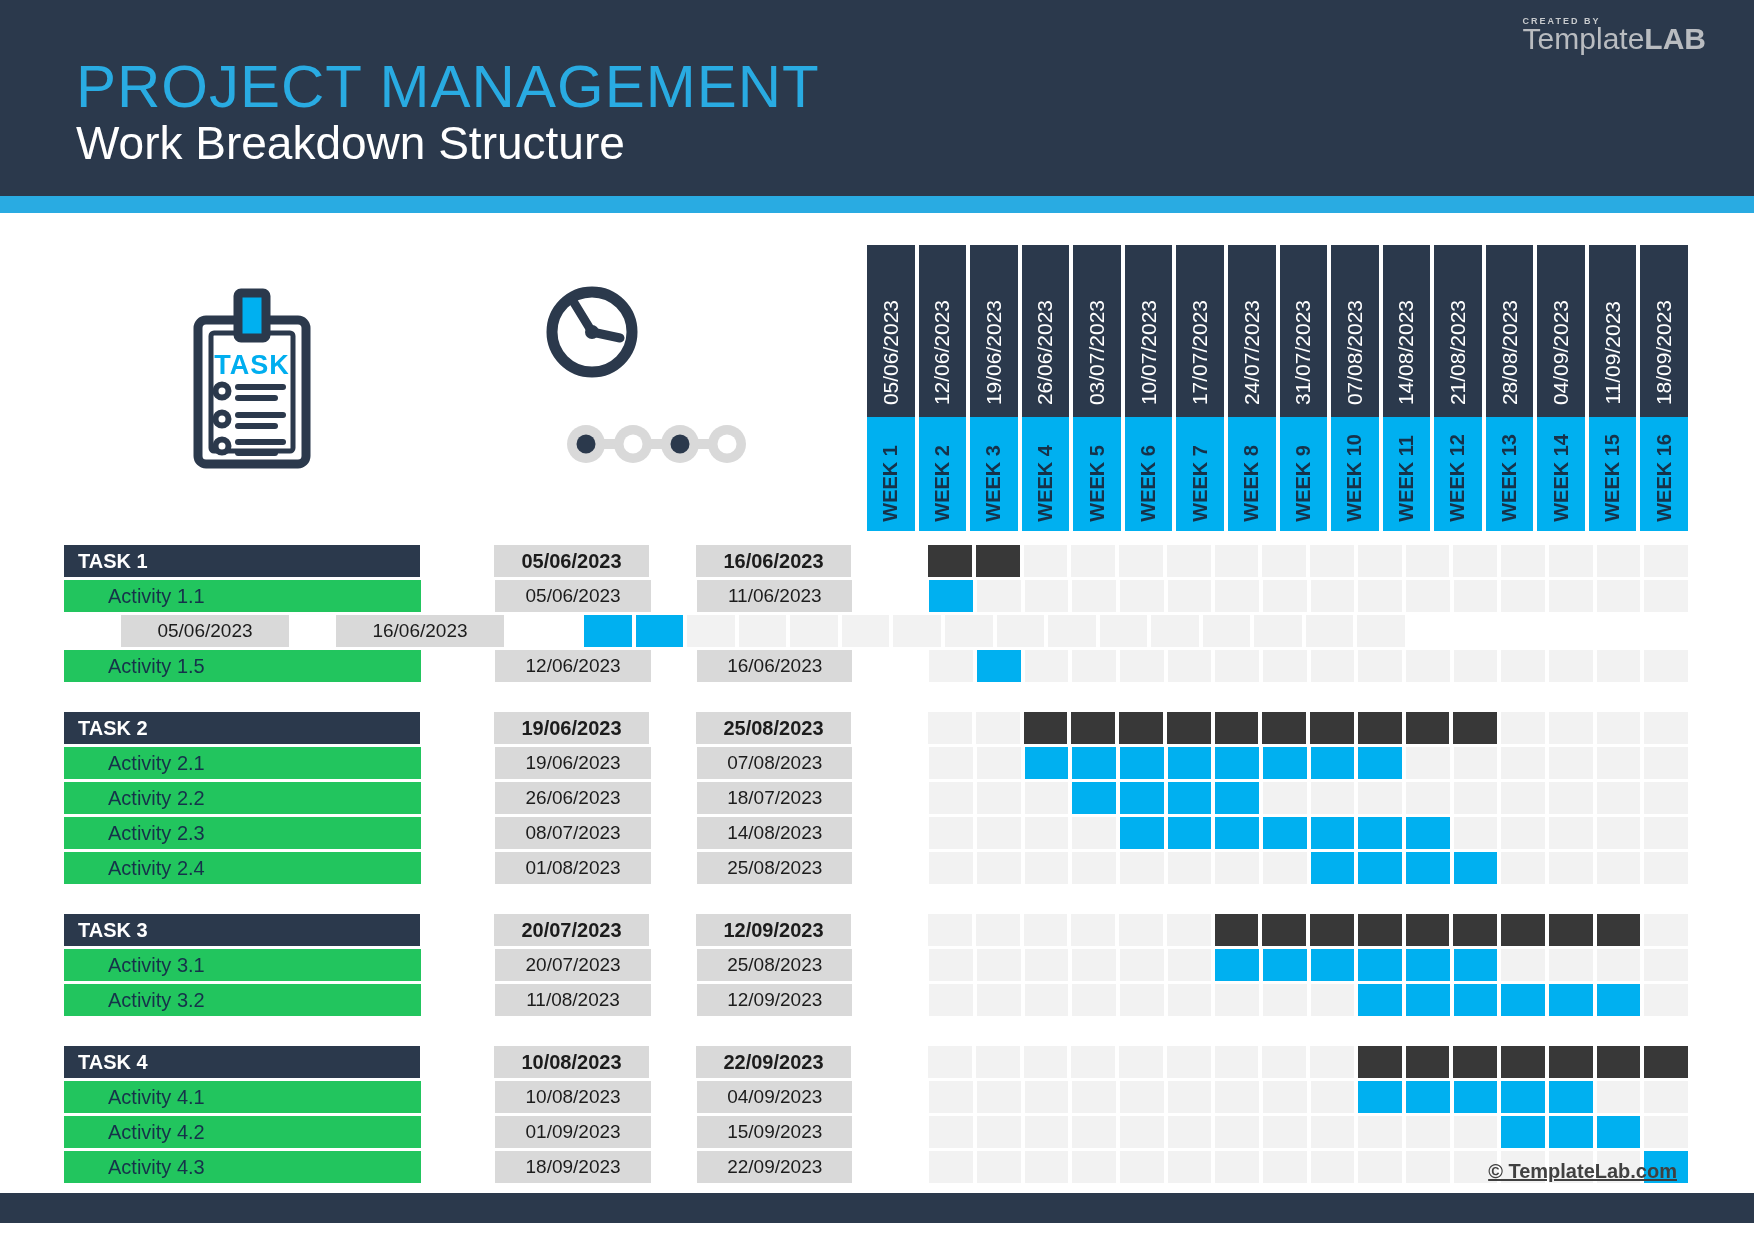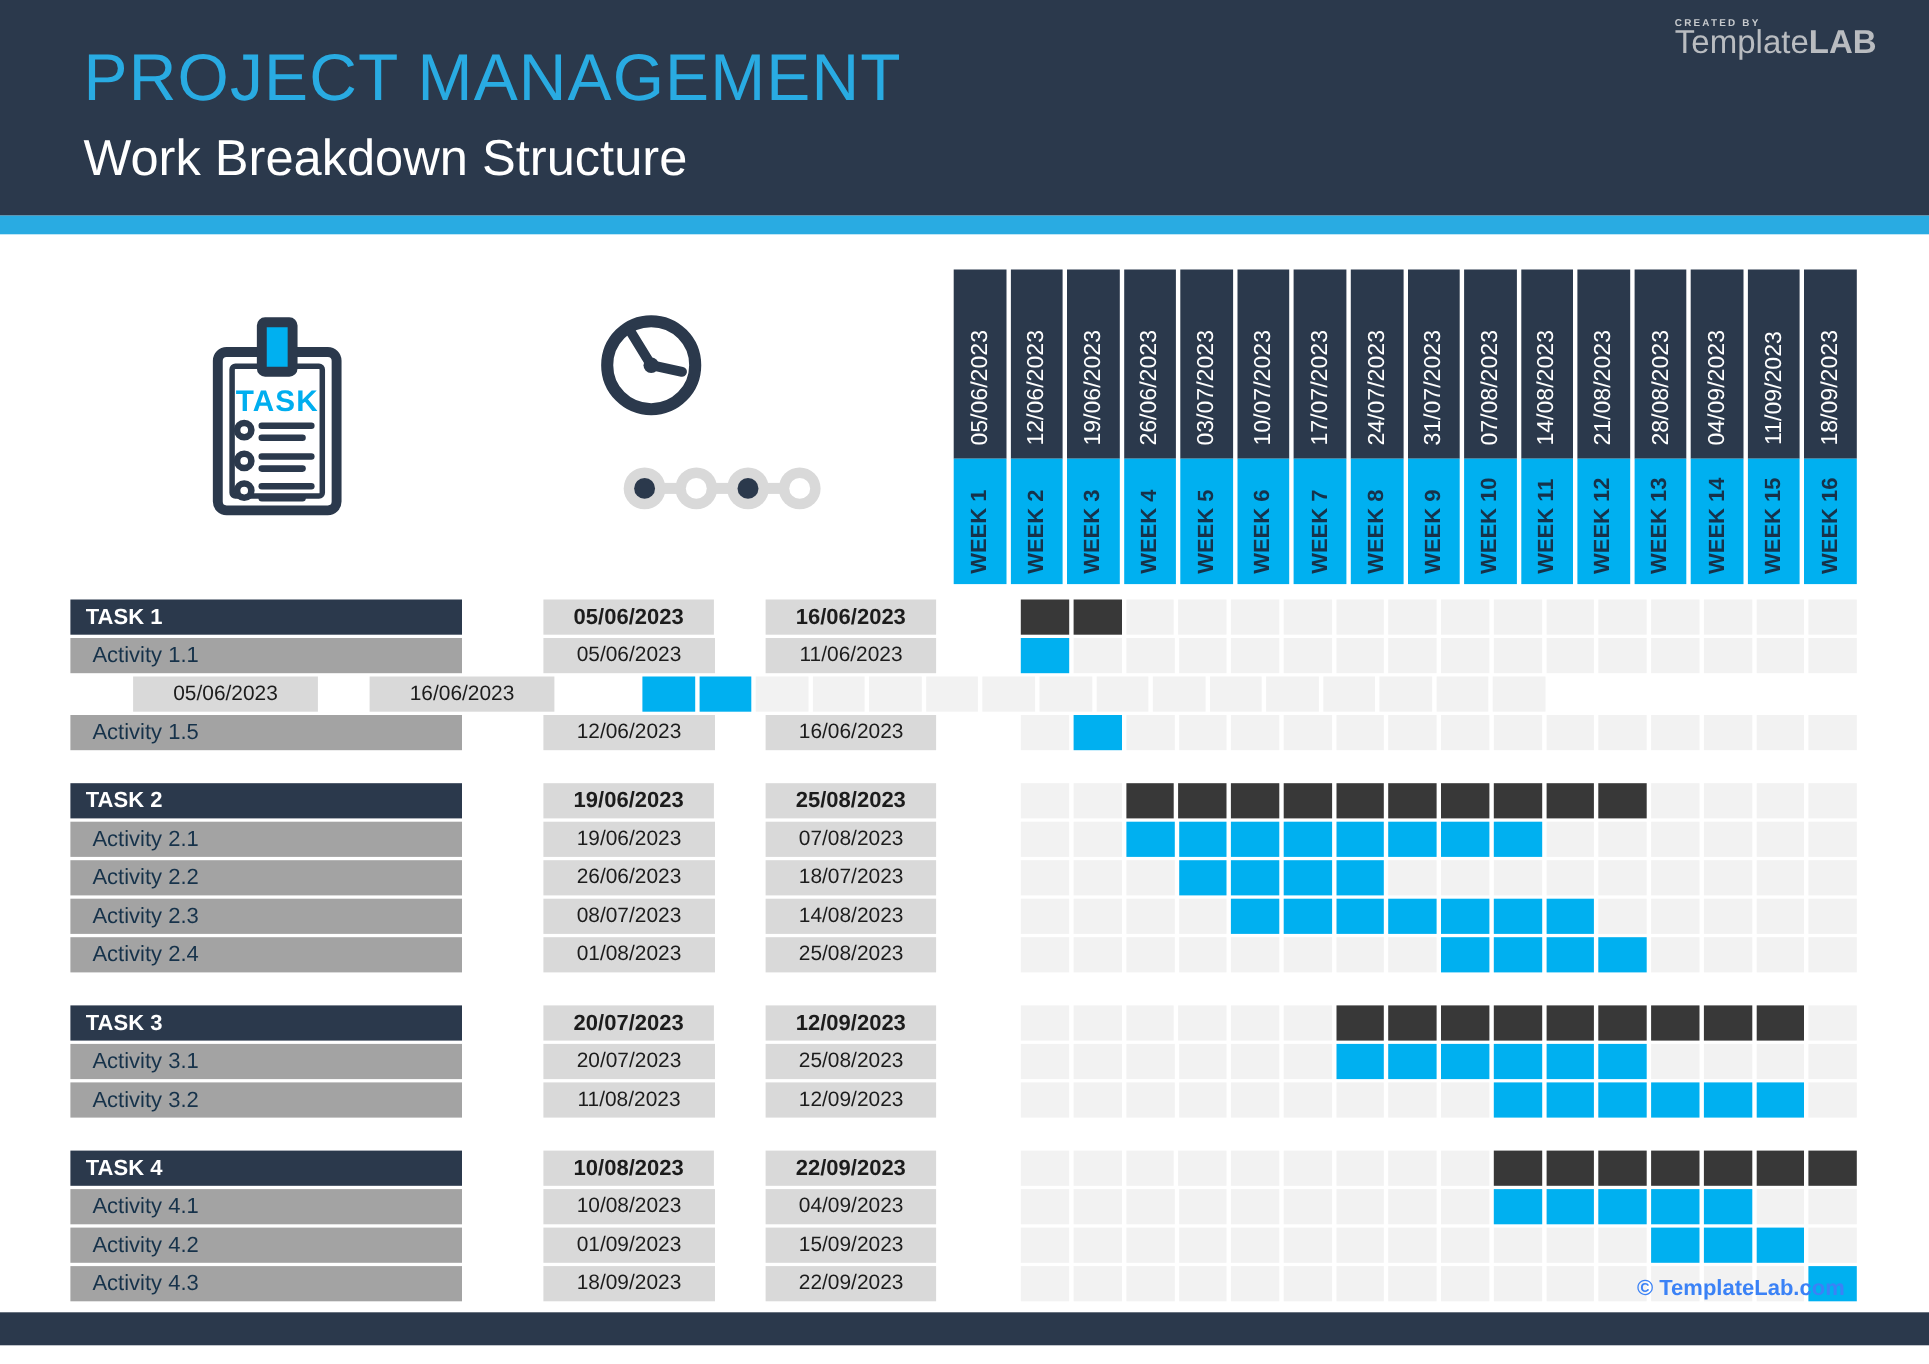--- a/index.html
+++ b/index.html
@@ -1,20 +1,20 @@
 <!DOCTYPE html>
 <html><head>
 <meta charset="utf-8">
 <style>
   html,body{margin:0;padding:0;background:#e9e9e9;}
   .page{position:relative;width:1754px;height:1240px;background:#ffffff;overflow:hidden;
         font-family:"Liberation Sans",sans-serif;}
   
   .hdr{position:absolute;left:0;top:0;width:100%;height:196px;background:#2b394c;}
-  .hdr-title{position:absolute;left:76px;top:36px;font-size:60px;font-weight:400;letter-spacing:1px;
+  .hdr-title{position:absolute;left:76px;top:52px;font-size:60px;font-weight:400;letter-spacing:1px;
              color:#29abe2;white-space:nowrap;}
   .hdr-sub{position:absolute;left:76px;top:116px;font-size:46px;font-weight:400;color:#ffffff;white-space:nowrap;}
   .logo{position:absolute;right:48px;top:16px;text-align:left;color:#b9bcc0;}
   .logo-created{font-size:9px;letter-spacing:2px;font-weight:700;color:#c7cacd;}
   .logo-brand{font-size:30px;line-height:26px;text-align:right;}
   .logo-brand .lab{font-weight:700;}
   .stripe{position:absolute;left:0;top:196px;width:100%;height:17px;background:#29abe2;}
   
   .icon-clipboard{position:absolute;left:190px;top:286px;}
   .icon-clock{position:absolute;left:477px;top:286px;}
@@ -27,31 +27,31 @@
   .wdate span{writing-mode:vertical-rl;transform:rotate(180deg);color:#ffffff;font-size:21px;white-space:nowrap;}
   .wlabel{background:#00b0f0;display:flex;align-items:flex-end;justify-content:center;padding-bottom:9px;box-sizing:border-box;}
   .wlabel span{writing-mode:vertical-rl;transform:rotate(180deg);color:#16324a;font-size:20px;font-weight:700;white-space:nowrap;}
   
   .rows{position:absolute;left:64px;top:545px;width:1624px;}
   .trow{display:flex;height:32px;margin-top:3px;gap:20px;}
   .trow:first-child{margin-top:0;}
   .trow.group-start{margin-top:30px;}
   .cname{width:383px;box-sizing:border-box;line-height:32px;font-size:20px;white-space:nowrap;overflow:hidden;}
   .trow.task .cname{background:#2b394c;color:#ffffff;font-weight:700;padding-left:14px;}
-  .trow.activity .cname{background:#a3a3a3;color:#16324a;padding-left:20px;}
+  .trow.activity .cname{background:#22c55e;color:#16324a;padding-left:44px;}
   .sp1{width:37px;} .sp2{width:7px;} .sp3{width:40px;}
   .cdate{width:168px;background:#d9d9d9;text-align:center;line-height:32px;font-size:19px;color:#1c1c1c;}
   .trow.task .cdate{font-weight:700;font-size:20px;}
   .grow{width:821px;display:grid;grid-template-columns:repeat(16,1fr);column-gap:4px;}
   .gcell{background:#f2f2f2;}
   .gcell.gdark{background:#383838;}
   .gcell.gblue{background:#00b0f0;}
   
-  .credit{position:absolute;right:77px;top:1160px;font-size:20px;font-weight:700;color:#3b82f6;
-          cursor:pointer;}
+  .credit{position:absolute;right:77px;top:1160px;font-size:20px;font-weight:700;color:#404040;
+          text-decoration:underline;cursor:pointer;}
   .ftr{position:absolute;left:0;top:1193px;width:100%;height:30px;background:#2b394c;}
 </style>
 </head>
 <body>
 
 <div class="page">
 
   <div class="hdr">
     <div class="hdr-title">PROJECT MANAGEMENT</div>
     <div class="hdr-sub">Work Breakdown Structure</div>

